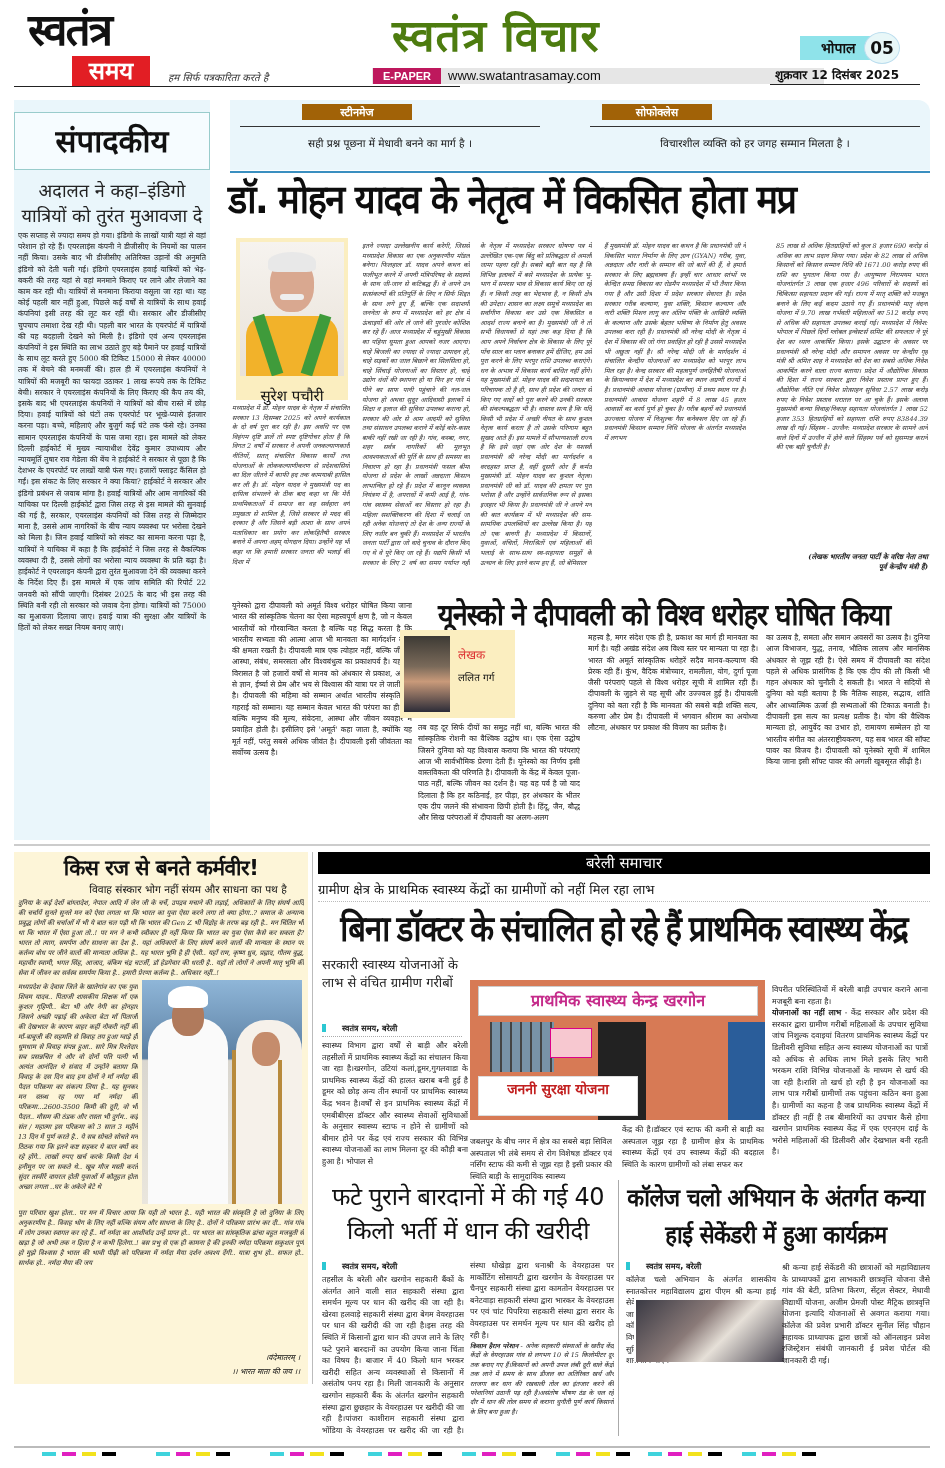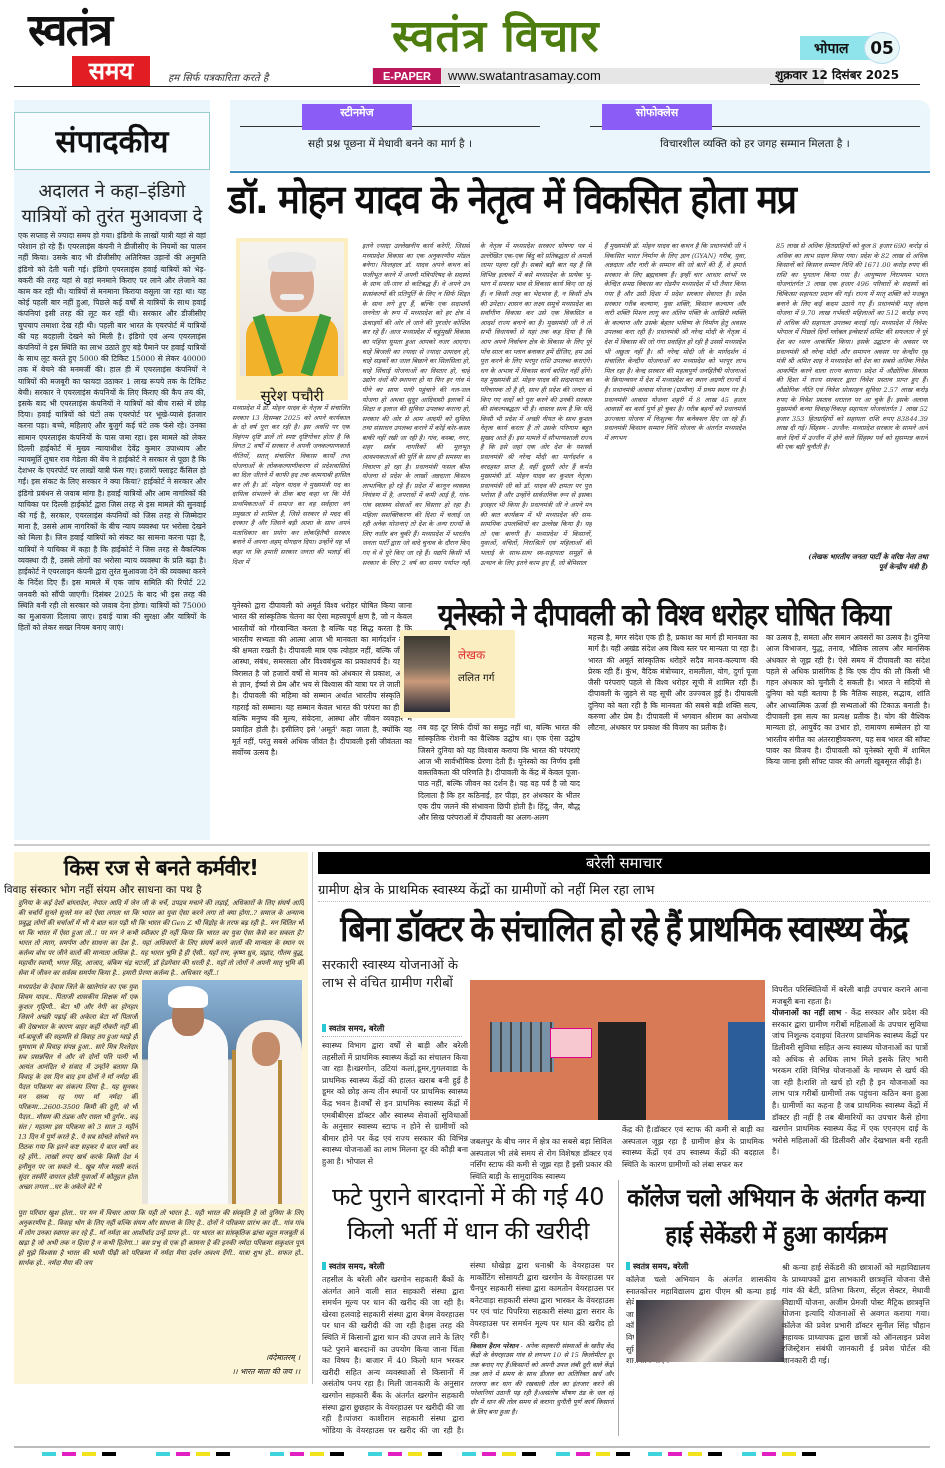--- a/index.html
+++ b/index.html
@@ -7,33 +7,33 @@
 .abs{position:absolute}
 
 .logo-top{left:28px;top:8px;font:900 44px "DejaVu Serif",serif;color:#111;letter-spacing:-2px;line-height:1}
 .logo-bot{left:72px;top:56px;width:78px;height:30px;background:#e21e24;color:#fff;font:900 24px "DejaVu Sans",sans-serif;text-align:center;line-height:30px}
 .tagline{left:168px;top:70px;font:italic 10px "DejaVu Serif",serif;color:#333}
 .mast-rule{left:14px;top:86px;width:446px;height:1px;background:#222}
 .title-big{left:392px;top:14px;font:bold 44px "DejaVu Sans",sans-serif;color:#4d7c0f;letter-spacing:1px;line-height:1}
 .epaper-bar{left:372px;top:68px;width:452px;height:16px;background:#e6e6e6}
 .epaper-badge{left:373px;top:68px;width:68px;height:16px;background:#be185d;color:#fff;font:bold 11px "Liberation Sans",sans-serif;text-align:center;line-height:16px}
 .epaper-url{left:448px;top:68px;font:13px "Liberation Sans",sans-serif;line-height:16px;color:#111}
-.city-box{left:800px;top:36px;width:80px;height:24px;background:#8fe3ea;font:bold 14px "DejaVu Sans",sans-serif;line-height:24px;padding-left:14px}
+.city-box{left:800px;top:36px;width:80px;height:24px;background:#8fe3ea;font:bold 14px "DejaVu Sans",sans-serif;line-height:24px;padding-left:21px}
 .page-num{left:864px;top:32px;width:36px;height:32px;border-radius:50%;background:#e8f7f8;border:1px solid #bde;font:bold 17px "DejaVu Sans",sans-serif;text-align:center;line-height:31px}
 .date{left:775px;top:66px;font:bold 12px "DejaVu Sans",sans-serif}
 .date-rule{left:770px;top:84px;width:150px;height:1px;background:#222}
 
 .ed-panel{left:14px;top:100px;width:196px;height:740px;background:#eaf6fb}
 .ed-head{left:14px;top:112px;width:196px;height:58px;border:1px solid #9cc;background:#f6fcff;font:900 31px "DejaVu Sans",sans-serif;text-align:center;line-height:56px}
 .ed-sub{left:14px;top:178px;width:196px;font:18px "DejaVu Sans",sans-serif;text-align:center;line-height:25px;color:#222}
 .ed-body{left:18px;top:230px;width:188px;height:600px;font:7.5px "DejaVu Serif",serif;line-height:11.2px;text-align:justify;color:#222;overflow:hidden}
 
 .q-panel{left:230px;top:100px;width:700px;height:70px;background:#eaf6fb;border-radius:0 12px 0 0}
 .q-rule{height:1px;background:#333}
-.q-label{height:26px;background:#8b5cf6;color:#fff;font:bold 11px "DejaVu Sans",sans-serif;text-align:center;line-height:18px}
+.q-label{height:16px;background:#a16207;color:#fff;font:bold 11px "DejaVu Sans",sans-serif;text-align:center;line-height:18px}
 .q-text{font:10.5px "DejaVu Sans",sans-serif;text-align:center;color:#111}
 .lead-rule{left:230px;top:171px;width:700px;height:2px;background:#3a8fc0}
 .lead-head{left:228px;top:176px;width:704px;font:900 36px "DejaVu Sans",sans-serif;letter-spacing:-1.5px;line-height:44px;white-space:nowrap;color:#0d0d0d;transform:scaleY(1.1);transform-origin:top}
 .photo-box{left:236px;top:238px;width:112px;height:162px;background:#fbeec0;padding:4px}
 .photo-inner{width:104px;height:134px;background:linear-gradient(#f6f3ef,#e9e2d8);position:relative;overflow:hidden}
 .face{position:absolute;left:30px;top:16px;width:44px;height:54px;border-radius:45%;background:#d9a890}
 .hair{position:absolute;left:28px;top:10px;width:48px;height:20px;border-radius:50% 50% 20% 20%;background:#e8e8e8}
 .mustache{position:absolute;left:40px;top:52px;width:24px;height:6px;border-radius:4px;background:#eee}
 .jacket{position:absolute;left:6px;top:74px;width:92px;height:60px;background:#f2b22a;border-radius:20px 20px 0 0}
 .scarf-l{position:absolute;left:22px;top:72px;width:12px;height:62px;background:#3f9b3b;transform:rotate(-18deg)}
@@ -47,39 +47,39 @@
 .body-serif{font:7.5px "DejaVu Serif",serif;line-height:11.3px;text-align:justify;color:#222;overflow:hidden}
 .author-box{left:400px;top:630px;width:115px;height:88px;background:#fbeec0}
 .author-photo{position:absolute;left:4px;top:6px;width:46px;height:76px;background:linear-gradient(#3d3a34,#7a6a5a 40%,#c99a7a 60%,#2c2c38)}
 .author-lbl{position:absolute;left:58px;top:16px;font:12px "DejaVu Sans",sans-serif;color:#d33}
 .author-name{position:absolute;left:58px;top:40px;font:10px "DejaVu Sans",sans-serif}
 
 .mid-rule{left:14px;top:844px;width:916px;height:2px;background:#ccc}
 
 .kv-panel{left:14px;top:852px;width:294px;height:532px;background:#fdf5d8}
 .kv-head{left:14px;top:854px;width:294px;font:bold 21px "DejaVu Sans",sans-serif;text-align:center;line-height:28px;letter-spacing:-0.5px}
-.kv-sub{left:4px;top:882px;width:336px;font:10.5px "DejaVu Sans",sans-serif;}
+.kv-sub{left:20px;top:882px;width:336px;font:10.5px "DejaVu Sans",sans-serif;text-align:center}
 .kv-body{font:italic 6.7px "DejaVu Serif",serif;line-height:10px;text-align:justify;color:#222;overflow:hidden}
 .kv-photo{left:142px;top:980px;width:160px;height:224px;background:linear-gradient(#8fb6d8,#5b7fa2 35%,#d9d6cf 36%,#eae6dd);overflow:hidden}
 .kv-man{position:absolute;left:6px;top:38px;width:80px;height:190px;background:#fafafa;border-radius:30px 30px 0 0}
 .kv-manface{position:absolute;left:30px;top:18px;width:32px;height:38px;border-radius:45%;background:#b07a5c}
 .kv-turban{position:absolute;left:26px;top:6px;width:40px;height:22px;border-radius:50% 50% 20% 20%;background:#fff}
 .kv-woman{position:absolute;left:94px;top:40px;width:66px;height:190px;background:#f6f1ea;border-radius:30px 30px 0 0}
 .kv-wface{position:absolute;left:110px;top:52px;width:28px;height:34px;border-radius:45%;background:#c58c6c}
 .kv-stick1{position:absolute;left:90px;top:70px;width:4px;height:160px;background:#b88a3c}
 .kv-stick2{position:absolute;left:136px;top:80px;width:4px;height:150px;background:#b88a3c}
 .kv-sign{font:italic 7.5px "DejaVu Serif",serif;text-align:right}
 .kv-sep{left:312px;top:852px;width:1px;height:532px;background:#bbb}
 
 .br-bar{left:318px;top:852px;width:612px;height:22px;background:#000;color:#fff;font:15px "DejaVu Sans",sans-serif;text-align:center;line-height:22px}
 .br-kicker{left:318px;top:880px;width:612px;font:13px "DejaVu Sans",sans-serif;line-height:20px}
 .br-dotted{left:318px;top:901px;width:612px;border-top:1px dotted #bbb}
 .br-head{left:318px;top:904px;width:612px;font:bold 31px "Liberation Sans",sans-serif;text-align:center;line-height:44px;letter-spacing:-1px;white-space:nowrap;transform:scaleY(1.15);transform-origin:top}
 .br-sub{left:322px;top:956px;width:140px;font:13px "DejaVu Sans",sans-serif;line-height:18px;color:#222}
-.byl{font:bold 8px "DejaVu Sans",sans-serif;color:#222;display:flex;align-items:center;gap:3px}
+.byl{font:bold 8px "DejaVu Sans",sans-serif;color:#222;display:flex;align-items:center;gap:16px}
 .byl-mark{width:4px;height:8px;background:#2bc7d2;display:inline-block}
 .byl-dots{border-top:1px dotted #aaa}
 .br-body{font:7.8px "DejaVu Serif",serif;line-height:11.6px;text-align:justify;color:#222;overflow:hidden}
 .phc-photo{left:470px;top:980px;width:295px;height:140px;background:#d77a55;overflow:hidden}
 .phc-sign{position:absolute;left:8px;top:6px;width:280px;height:30px;background:#fff;border:1px solid #ccc;color:#c52b8a;font:bold 16px "DejaVu Sans",sans-serif;line-height:28px;text-align:center;white-space:nowrap;overflow:hidden}
 .phc-window{position:absolute;left:20px;top:42px;width:64px;height:50px;background:repeating-linear-gradient(90deg,#444 0 2px,#7893a8 2px 10px),#7893a8}
 .phc-door{position:absolute;left:128px;top:42px;width:48px;height:98px;background:#222}
 .phc-blue{position:absolute;left:258px;top:42px;width:37px;height:98px;background:#2a5d9a}
 .phc-banner{position:absolute;left:8px;top:96px;width:160px;height:40px;background:#fff;border:1px solid #ddd;color:#c21f1f;font:bold 14px "DejaVu Sans",sans-serif;text-align:center;line-height:24px}
 .phc-paper{position:absolute;left:80px;top:48px;width:42px;height:30px;background:#f7c8d0;border:1px solid #d08}
@@ -176,24 +176,26 @@
 <div class="abs br-dotted"></div>
 <div class="abs br-head">बिना डॉक्टर के संचालित हो रहे हैं प्राथमिक स्वास्थ्य केंद्र</div>
 <div class="abs br-sub">सरकारी स्वास्थ्य योजनाओं के लाभ से वंचित ग्रामीण गरीबों</div>
 <div class="abs byl" style="left:322px;top:1022px;width:140px">
   <span class="byl-mark"></span>
   <span>स्वतंत्र समय, बरेली</span>
 </div>
 <div class="abs byl-dots" style="left:322px;top:1036px;width:140px"></div>
 <div class="abs br-body" style="left:322px;top:1040px;width:146px;height:128px">स्वास्थ्य विभाग द्वारा वर्षों से बाड़ी और बरेली तहसीलों में प्राथमिक स्वास्थ्य केंद्रों का संचालन किया जा रहा है।खरगोन, उटियां कलां,डूमर,गुगलवाडा के प्राथमिक स्वास्थ्य केंद्रों की हालत खराब बनी हुई है डूमर को छोड़ अन्य तीन स्थानों पर प्राथमिक स्वास्थ्य केंद्र भवन है।वर्षों से इन प्राथमिक स्वास्थ्य केंद्रों में एमबीबीएस डॉक्टर और स्वास्थ्य सेवाओं सुविधाओं के अनुसार स्वास्थ्य स्टाफ न होने से ग्रामीणों को बीमार होने पर केंद्र एवं राज्य सरकार की विभिन्न स्वास्थ्य योजनाओं का लाभ मिलना दूर की कौड़ी बना हुआ है। भोपाल से</div>
 <div class="abs phc-photo">
+  <div class="phc-sign">प्राथमिक स्वास्थ्य केन्द्र खरगोन</div>
   <div class="phc-window"></div>
     <div class="phc-paper"></div>
   <div class="phc-door"></div>
     <div class="phc-blue"></div>
+  <div class="phc-banner">जननी सुरक्षा योजना</div>
 </div>
 <div class="abs br-body" style="left:470px;top:1136px;width:142px;height:46px">जबलपुर के बीच नगर में क्षेत्र का सबसे बड़ा सिविल अस्पताल भी लंबे समय से रोग विशेषज्ञ डॉक्टर एवं नर्सिंग स्टाफ की कमी से जूझ रहा है इसी प्रकार की स्थिति बाड़ी के सामुदायिक स्वास्थ्य</div>
 <div class="abs br-body" style="left:622px;top:1124px;width:142px;height:46px">केंद्र की है।डॉक्टर एवं स्टाफ की कमी से बाड़ी का अस्पताल जूझ रहा है ग्रामीण क्षेत्र के प्राथमिक स्वास्थ्य केंद्रों एवं उप स्वास्थ्य केंद्रों की बदहाल स्थिति के कारण ग्रामीणों को लंबा सफर कर</div>
 <div class="abs br-body" style="left:772px;top:984px;width:156px;height:186px"><span>विपरीत परिस्थितियों में बरेली बाड़ी उपचार कराने आना मजबूरी बना रहता है।</span><br><b>योजनाओं का नहीं लाभ</b><span> - केंद्र सरकार और प्रदेश की सरकार द्वारा ग्रामीण गरीबों महिलाओं के उपचार सुविधा जांच निशुल्क दवाइयां वितरण प्राथमिक स्वास्थ्य केंद्रों पर डिलीवरी सुविधा सहित अन्य स्वास्थ्य योजनाओं का पात्रों को अधिक से अधिक लाभ मिले इसके लिए भारी भरकम राशि विभिन्न योजनाओं के माध्यम से खर्च की जा रही है।राशि तो खर्च हो रही है इन योजनाओं का लाभ पात्र गरीबों ग्रामीणों तक पहुंचना कठिन बना हुआ है। ग्रामीणों का कहना है जब प्राथमिक स्वास्थ्य केंद्रों में डॉक्टर ही नहीं है तब बीमारियों का उपचार कैसे होगा खरगोन प्राथमिक स्वास्थ्य केंद्र में एक एएनएम दाई के भरोसे महिलाओं की डिलीवरी और देखभाल बनी रहती है।</span></div>
 
 <div class="abs hd2" style="left:318px;top:1180px;width:300px">
     <span style="white-space:normal;display:block">फटे पुराने बारदानों में की गई 40 किलो भर्ती में धान की खरीदी</span>
   </div>
 <div class="abs byl" style="left:322px;top:1260px;width:140px">
   <span class="byl-mark"></span>

